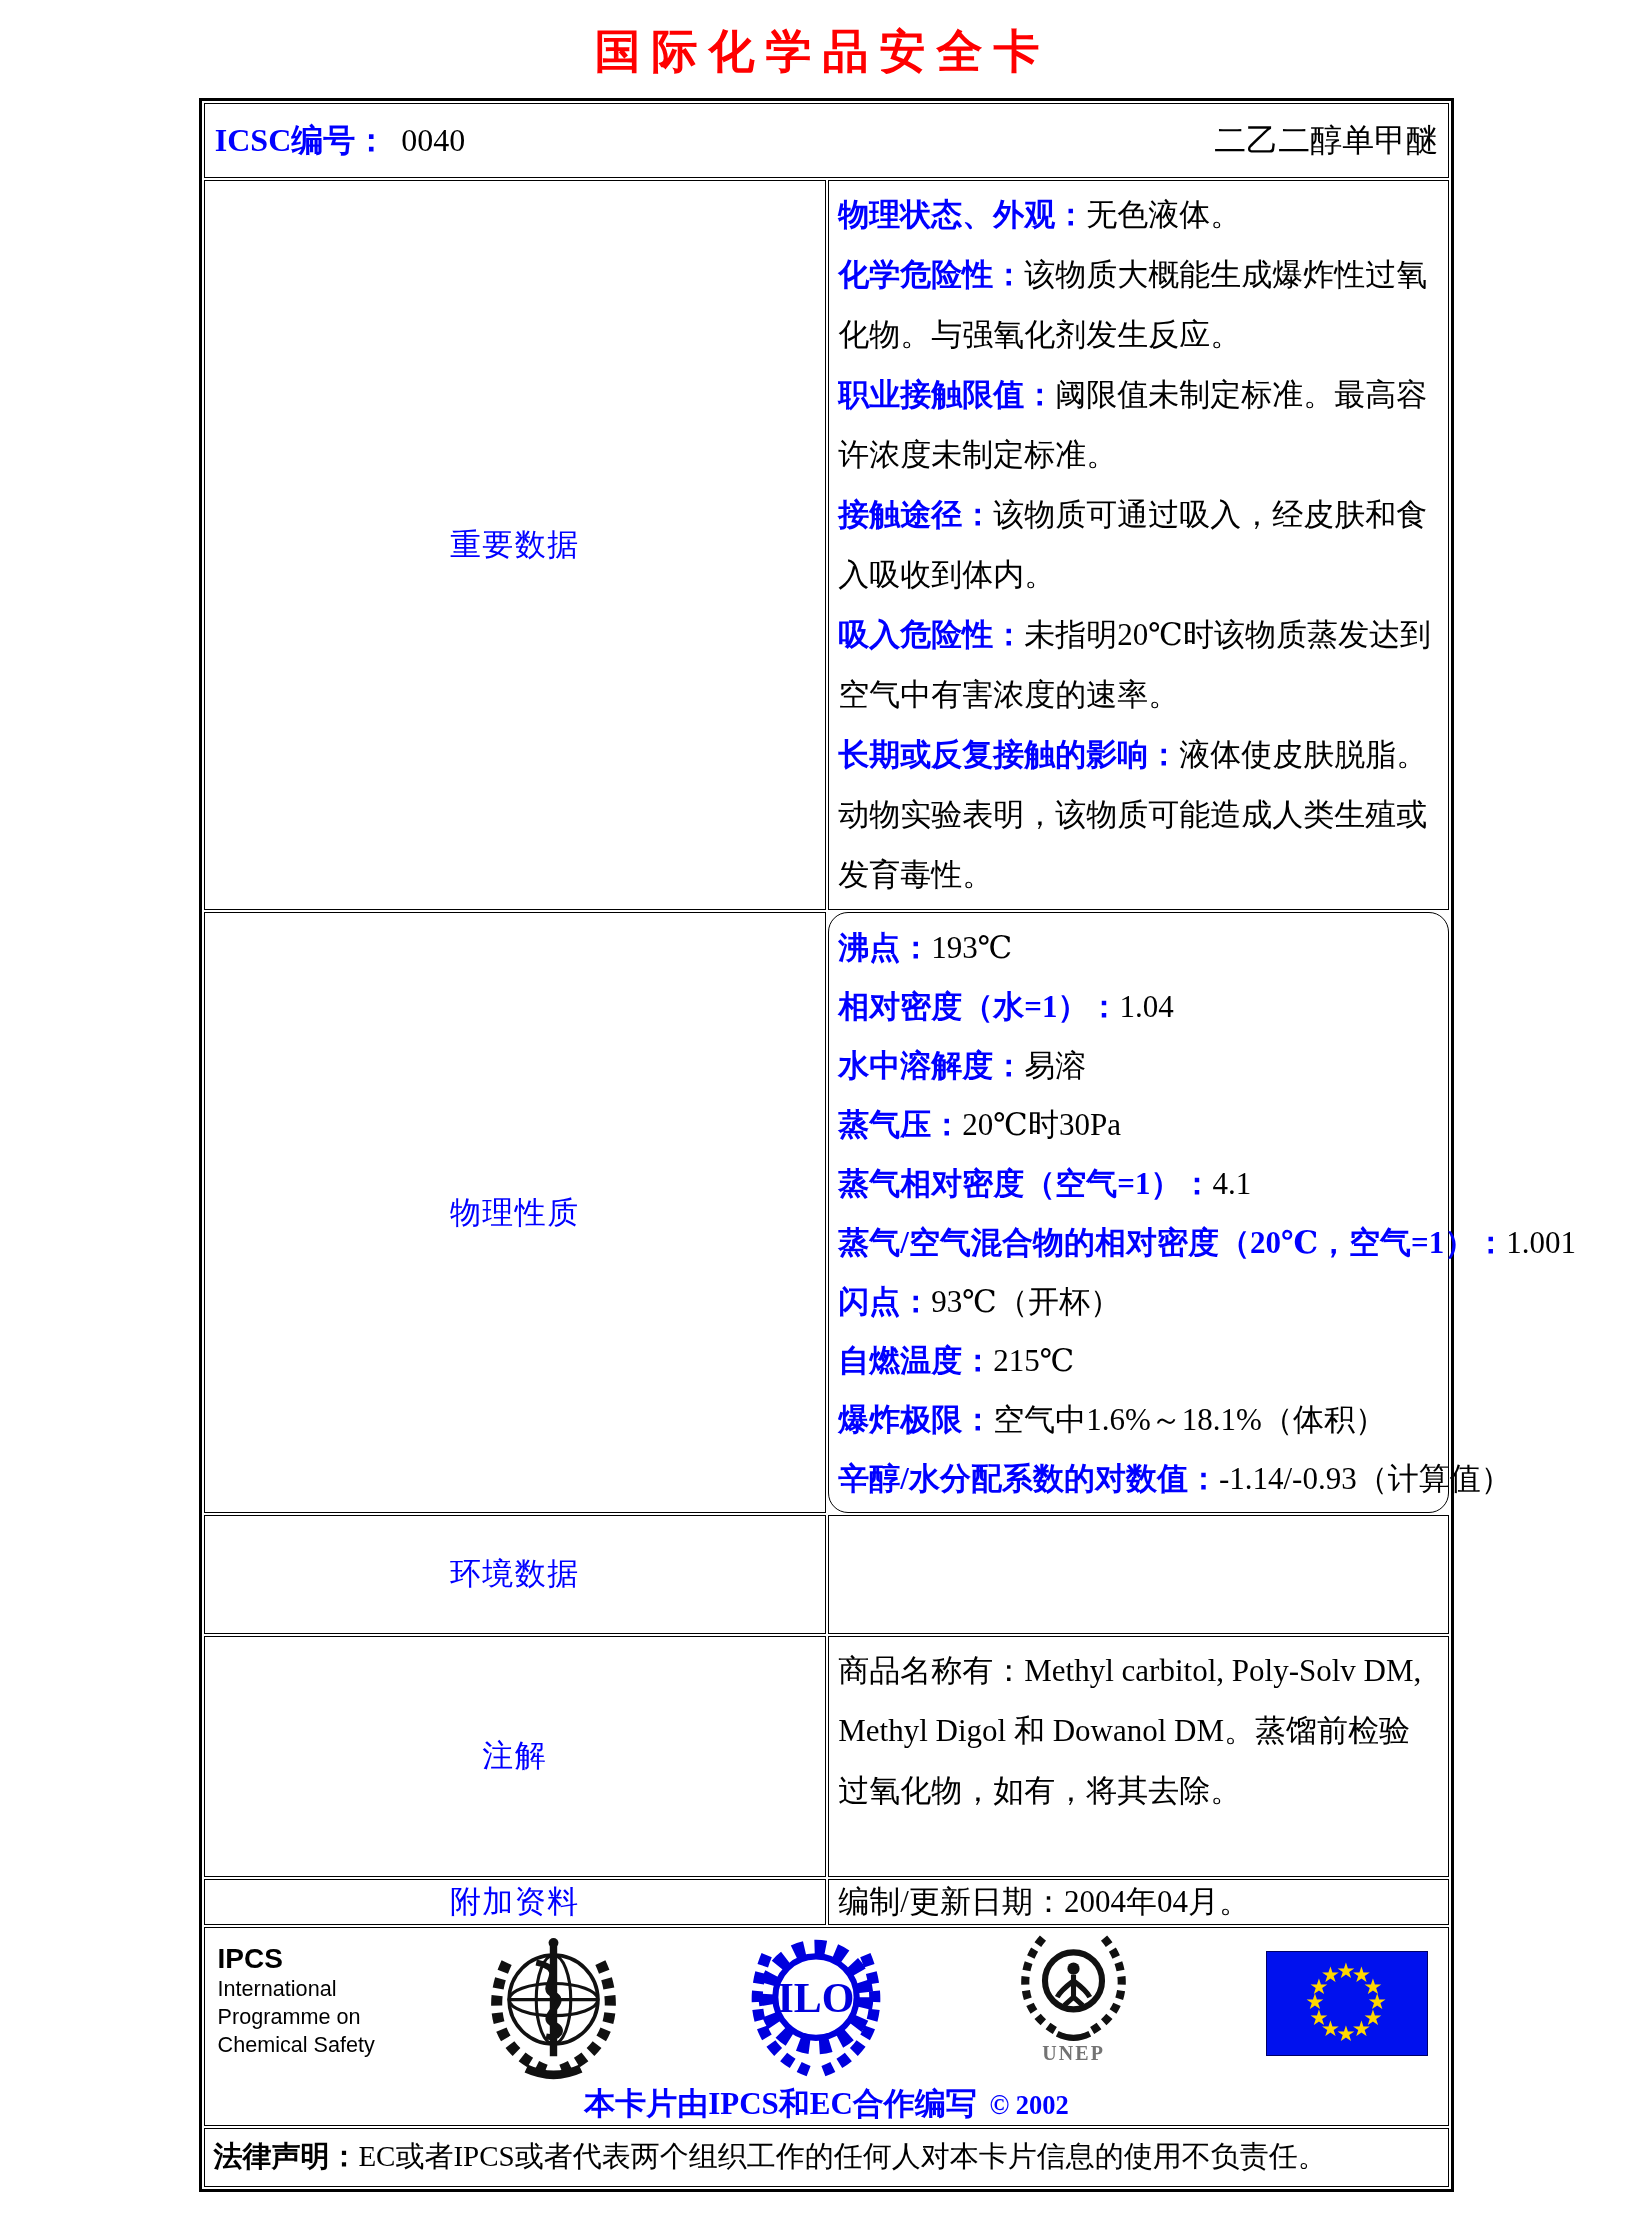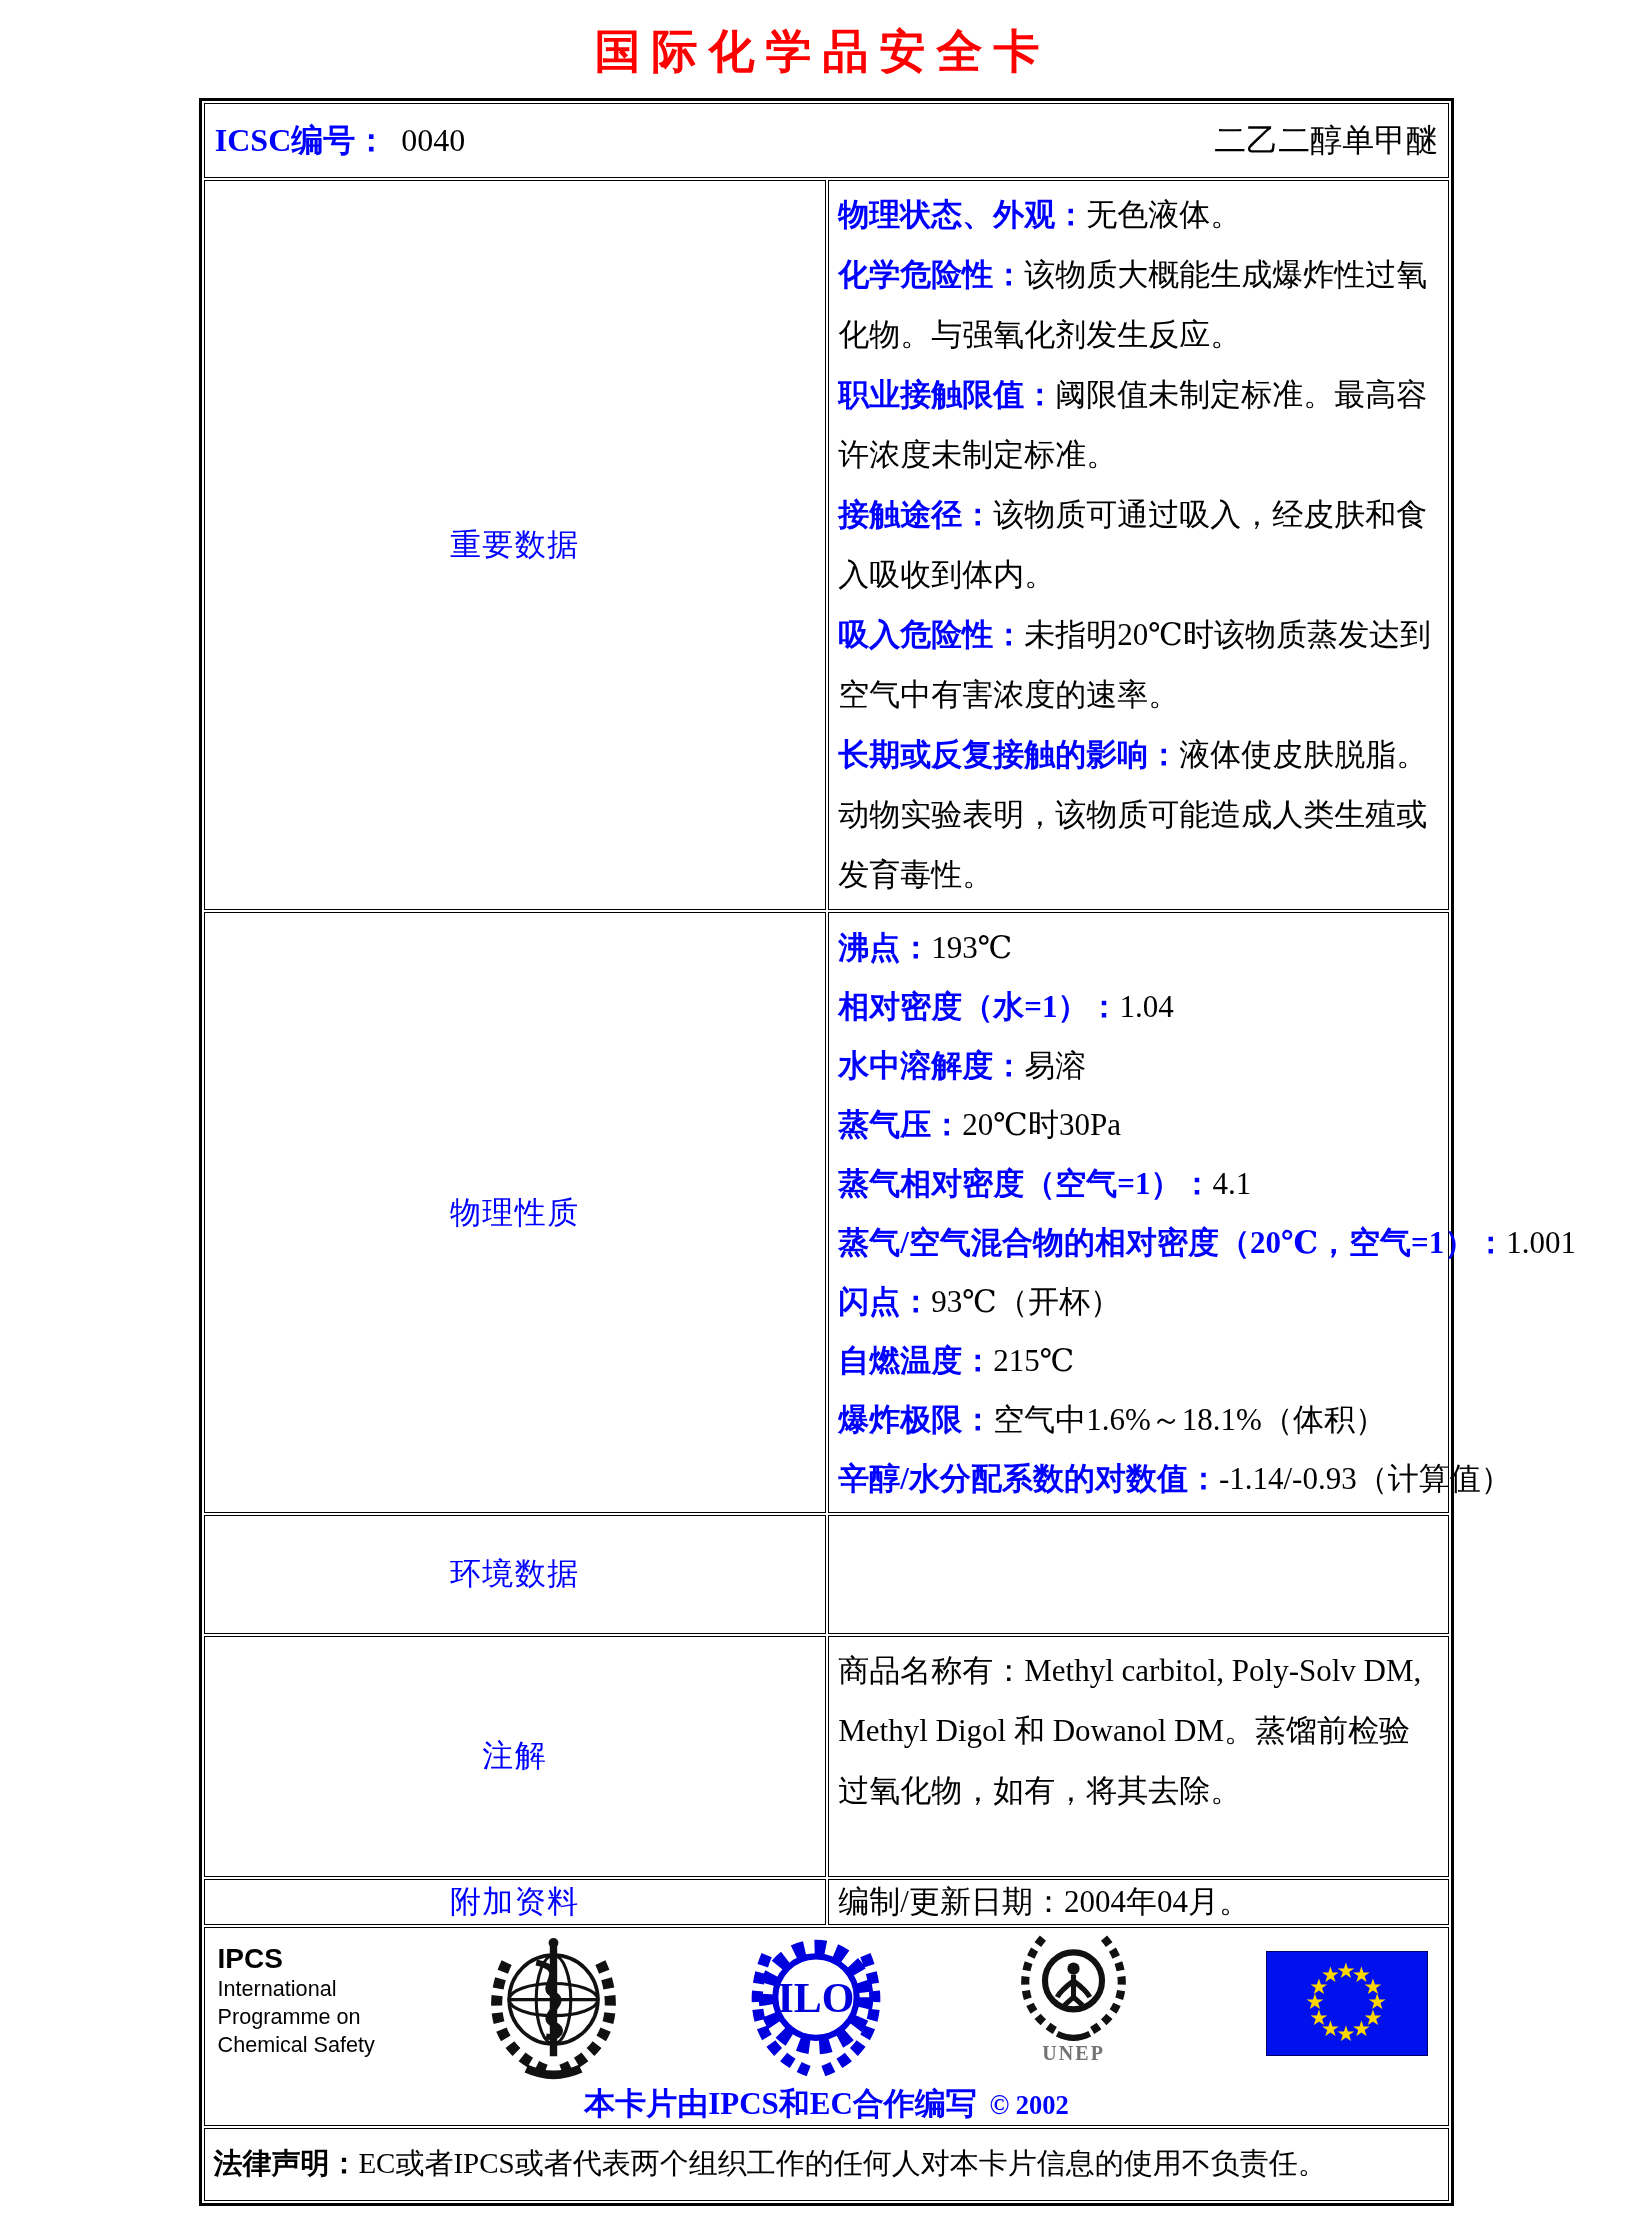--- a/index.html
+++ b/index.html
@@ -50,21 +50,21 @@
     padding: 4.2px 9.8px;
   }
   .header-cell { height: 75px; vertical-align: middle; padding: 0 9.8px; }
   .header-flex { display: flex; justify-content: space-between; align-items: center; font-size: 32px; }
   .blue-bold { color: #0000ff; font-weight: bold; }
   .icsc-num { margin-left: 14px; color: #000000; }
   .chem-name { color: #000000; }
 
   .imp-cell { height: 494px; }
   .imp-cell .field-row { line-height: 60px; }
-  .phys-cell { height: 598px; }
+  .phys-cell { height: 598px; border-radius: 20px; }
   .phys-cell .field-row { line-height: 59px; white-space: nowrap; }
   .env-cell { height: 119px; }
   .notes-cell { height: 241px; line-height: 60px; }
   .addl-cell { height: 45px; line-height: 35px; padding-top: 2.8px; }
   .field-label { color: #0000ff; font-weight: bold; }
   .field-text { color: #000000; }
 
   .footer-cell { height: 190px; vertical-align: top; padding: 4.2px 5.6px 0 5.6px; }
   .footer-flex { display: flex; align-items: flex-start; }
   .ipcs-block {
@@ -83,21 +83,21 @@
   }
   .eu-flag {
     margin-left: 119px; margin-top: 19.5px;
     width: 160px; height: 103px;
     background: #0011ee; border: 1.4px solid #000066; flex: none;
   }
   .copyright-line { text-align: center; margin-top: 1.4px; color: #0000ff; }
   .cp-text { font-size: 31px; font-weight: bold; }
   .cp-year { font-size: 26.5px; margin-left: 9.8px; font-weight: bold; }
 
-  .legal-cell { height: 73px; vertical-align: middle; font-size: 29px; padding: 0 8.4px; }
+  .legal-cell { height: 59px; vertical-align: middle; font-size: 29px; padding: 0 8.4px; }
   .legal-label { font-weight: bold; }
 </style>
 </head>
 <body>
 
 <h1 class="page-title">国际化学品安全卡</h1>
 
 <div class="card">
   <table class="card-table">
 

